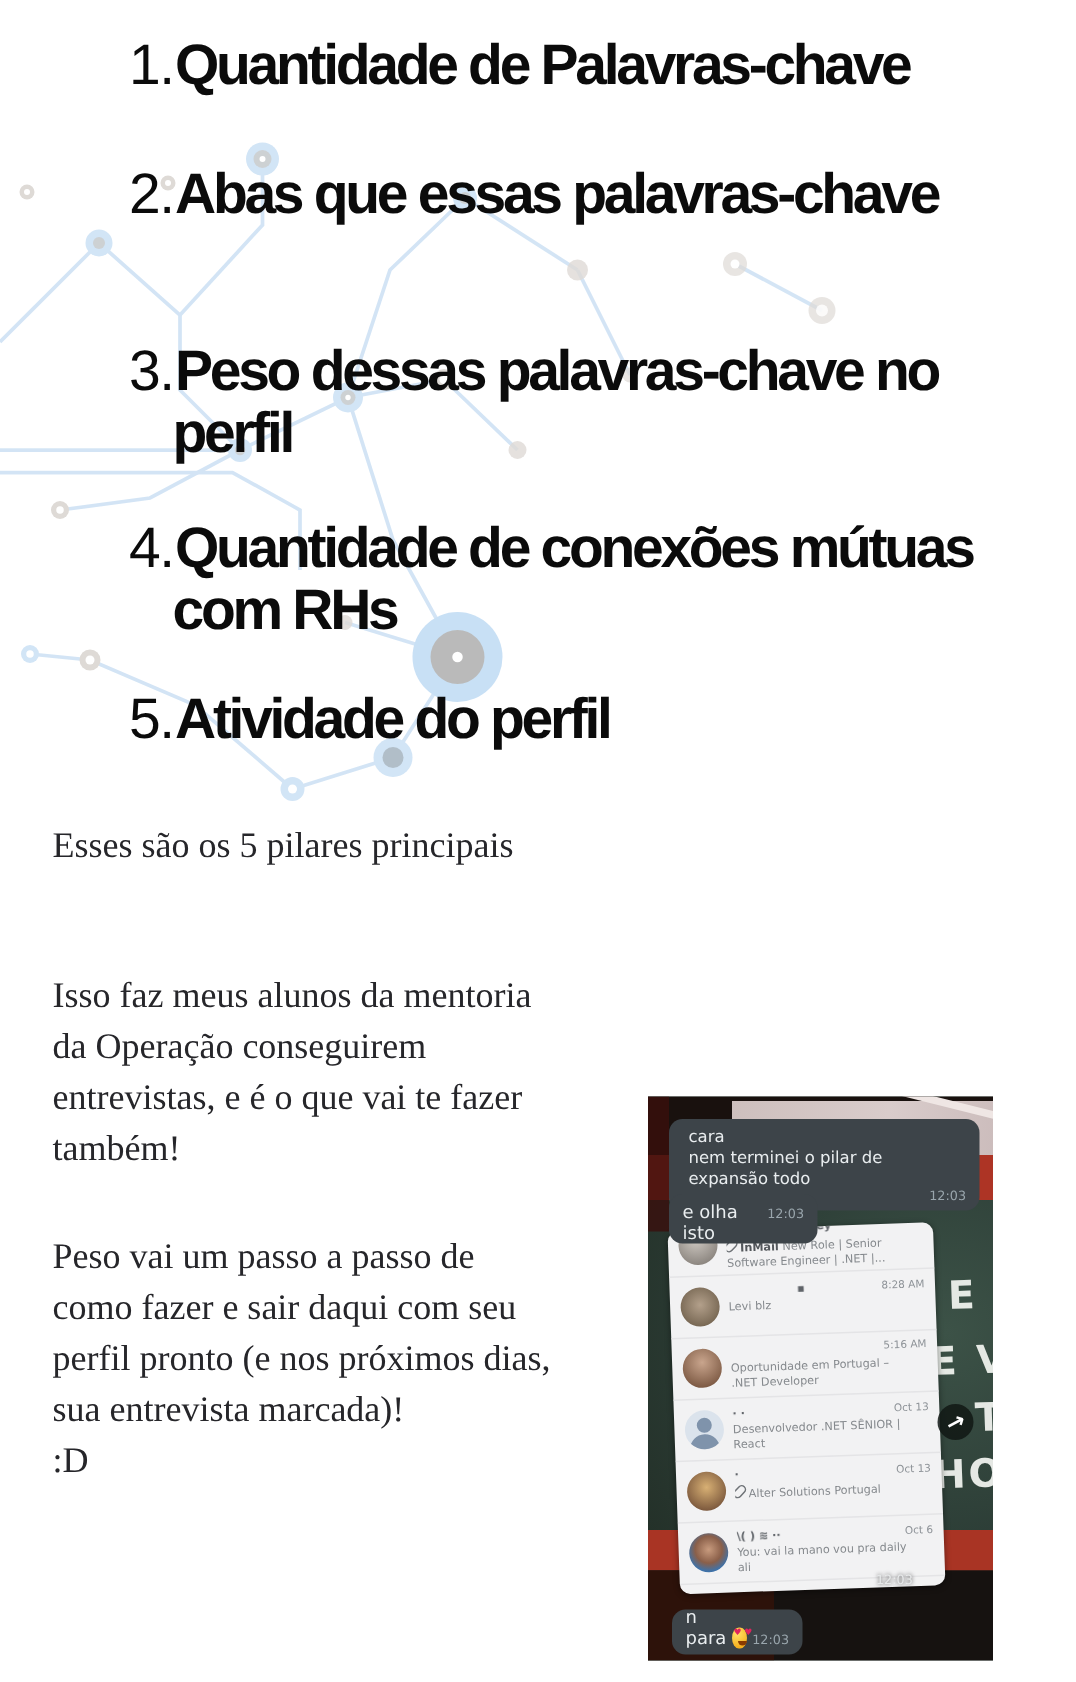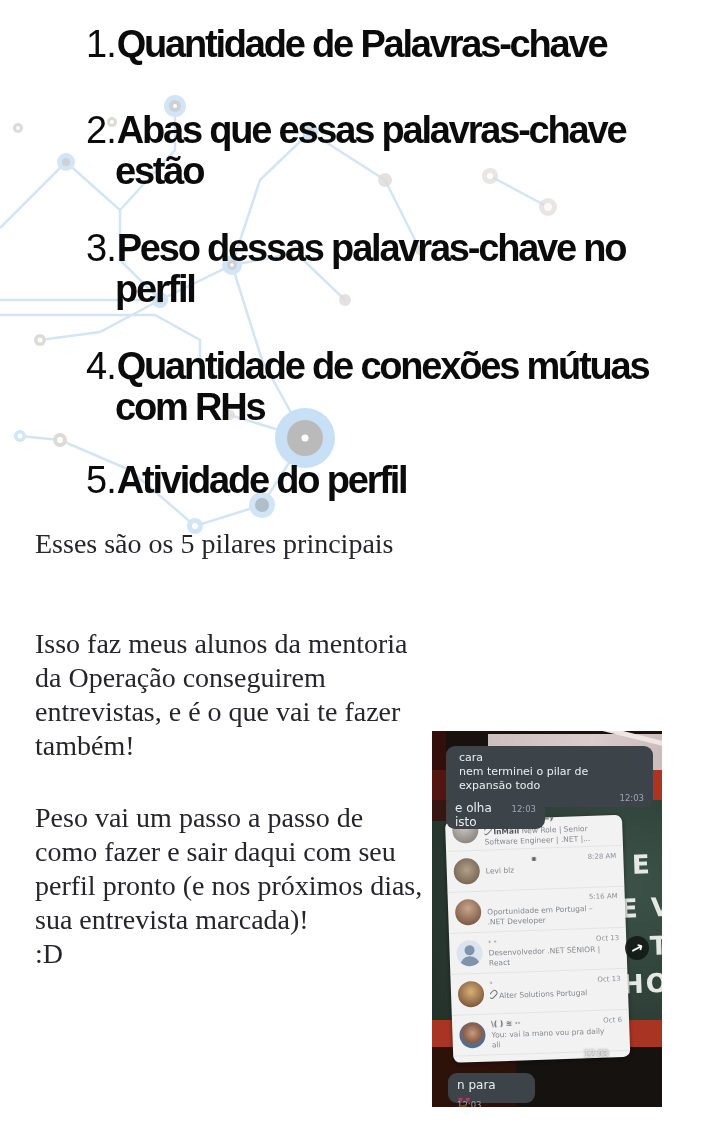--- a/index.html
+++ b/index.html
@@ -7,21 +7,21 @@
         font-family:"Liberation Sans",sans-serif;}
   
   .circuit{position:absolute;left:0;top:78px;width:717px;height:560px;z-index:0;}
   
   .pillar{position:absolute;left:86px;color:#0b0b0b;font-weight:700;font-size:38px;
           line-height:41px;letter-spacing:-2.2px;z-index:2;}
   .pillar .num{font-weight:400;letter-spacing:-1px;margin-right:1px;}
   .pillar .wrap2{padding-left:29px;}
   
   .para{position:absolute;left:35px;width:410px;color:#26262a;z-index:2;
-        font-family:"Liberation Serif","DejaVu Serif",serif;font-size:28px;line-height:34px;}
+        font-family:"Liberation Serif","DejaVu Serif",serif;font-size:24px;line-height:34px;margin-top:20px;}
   
   .shot{position:absolute;left:432px;top:731px;width:285px;height:376px;overflow:hidden;
         background:#17201c;z-index:3;font-family:"DejaVu Sans",sans-serif;}
   .v-top{position:absolute;left:0;top:0;width:285px;height:40px;background:#19110e;}
   .v-pink{position:absolute;left:56px;top:3px;width:229px;height:36px;
           background:linear-gradient(100deg,#cdbfbd 0%,#d9cccb 45%,#c2b1b1 100%);}
   .v-stick{position:absolute;left:150px;top:6px;width:130px;height:5px;background:#efe6e4;
            transform:rotate(14deg);}
   .v-box{position:absolute;left:249px;top:9px;width:19px;height:25px;background:#7e5c33;
          border:1px solid #4f3a1e;}
@@ -35,21 +35,21 @@
   .chalkline{position:absolute;color:#f3f5f1;font-weight:700;font-size:26px;
              letter-spacing:2px;opacity:.93;transform:rotate(-2deg);white-space:nowrap;z-index:2;}
   .arrow-badge{position:absolute;left:193px;top:205px;width:24px;height:24px;border-radius:50%;
                background:rgba(16,24,20,.85);z-index:4;display:flex;align-items:center;justify-content:center;}
   .arrow-badge span{color:#fff;font-size:15px;font-weight:700;transform:rotate(-28deg);line-height:1;}
   .bubble{position:absolute;background:#3d4449;border-radius:9px;color:#e9edef;z-index:4;
           font-size:11px;line-height:14px;padding:5px 9px 4px 9px;box-sizing:border-box;}
   .b-time{color:#9aa6ad;font-size:8.5px;text-align:right;line-height:9px;margin-top:1px;}
   .bubble2{display:flex;align-items:baseline;gap:8px;}
   .bubble2 .b-time{margin-top:0;}
-  .bubble3{display:flex;align-items:flex-start;gap:4px;flex-direction:column;}
+  .bubble3{display:flex;align-items:flex-end;gap:4px;}
   
   .emoji{position:relative;display:inline-block;width:14px;height:14px;border-radius:50%;
          background:radial-gradient(circle at 35% 30%,#ffe167,#f6b01e 75%);}
   .emoji .eyes{position:absolute;left:0;top:1px;width:14px;text-align:center;color:#e0245e;
                font-size:6px;line-height:6px;letter-spacing:0;}
   .emoji .mouth{position:absolute;left:4px;top:9px;width:6px;height:3px;background:#8a3b00;
                 border-radius:0 0 6px 6px;}
   
   .li-card{position:absolute;left:13px;top:90px;width:177px;height:242px;background:#f2f2f3;
            border-radius:7px;overflow:hidden;transform:rotate(-2deg);transform-origin:top left;
@@ -142,21 +142,20 @@
       <circle cx="420" cy="172" r="5" fill="#dedad6" opacity="0.7"></circle>
       <circle cx="230" cy="337" r="5" fill="#dedad6" opacity="0.8"></circle>
     </g>
   </svg>
 
   <div class="pillar" style="top:24px;">
     <div><span class="num">1.</span><span>Quantidade de Palavras-chave</span></div>
   </div>
   <div class="pillar" style="top:110px;">
     <div><span class="num">2.</span><span>Abas que essas palavras-chave</span></div>
-    <div class="wrap2">estão</div>
   </div>
   <div class="pillar" style="top:228px;">
     <div><span class="num">3.</span><span>Peso dessas palavras-chave no</span></div>
     <div class="wrap2">perfil</div>
   </div>
   <div class="pillar" style="top:346px;">
     <div><span class="num">4.</span><span>Quantidade de conexões mútuas</span></div>
     <div class="wrap2">com RHs</div>
   </div>
   <div class="pillar" style="top:460px;">

